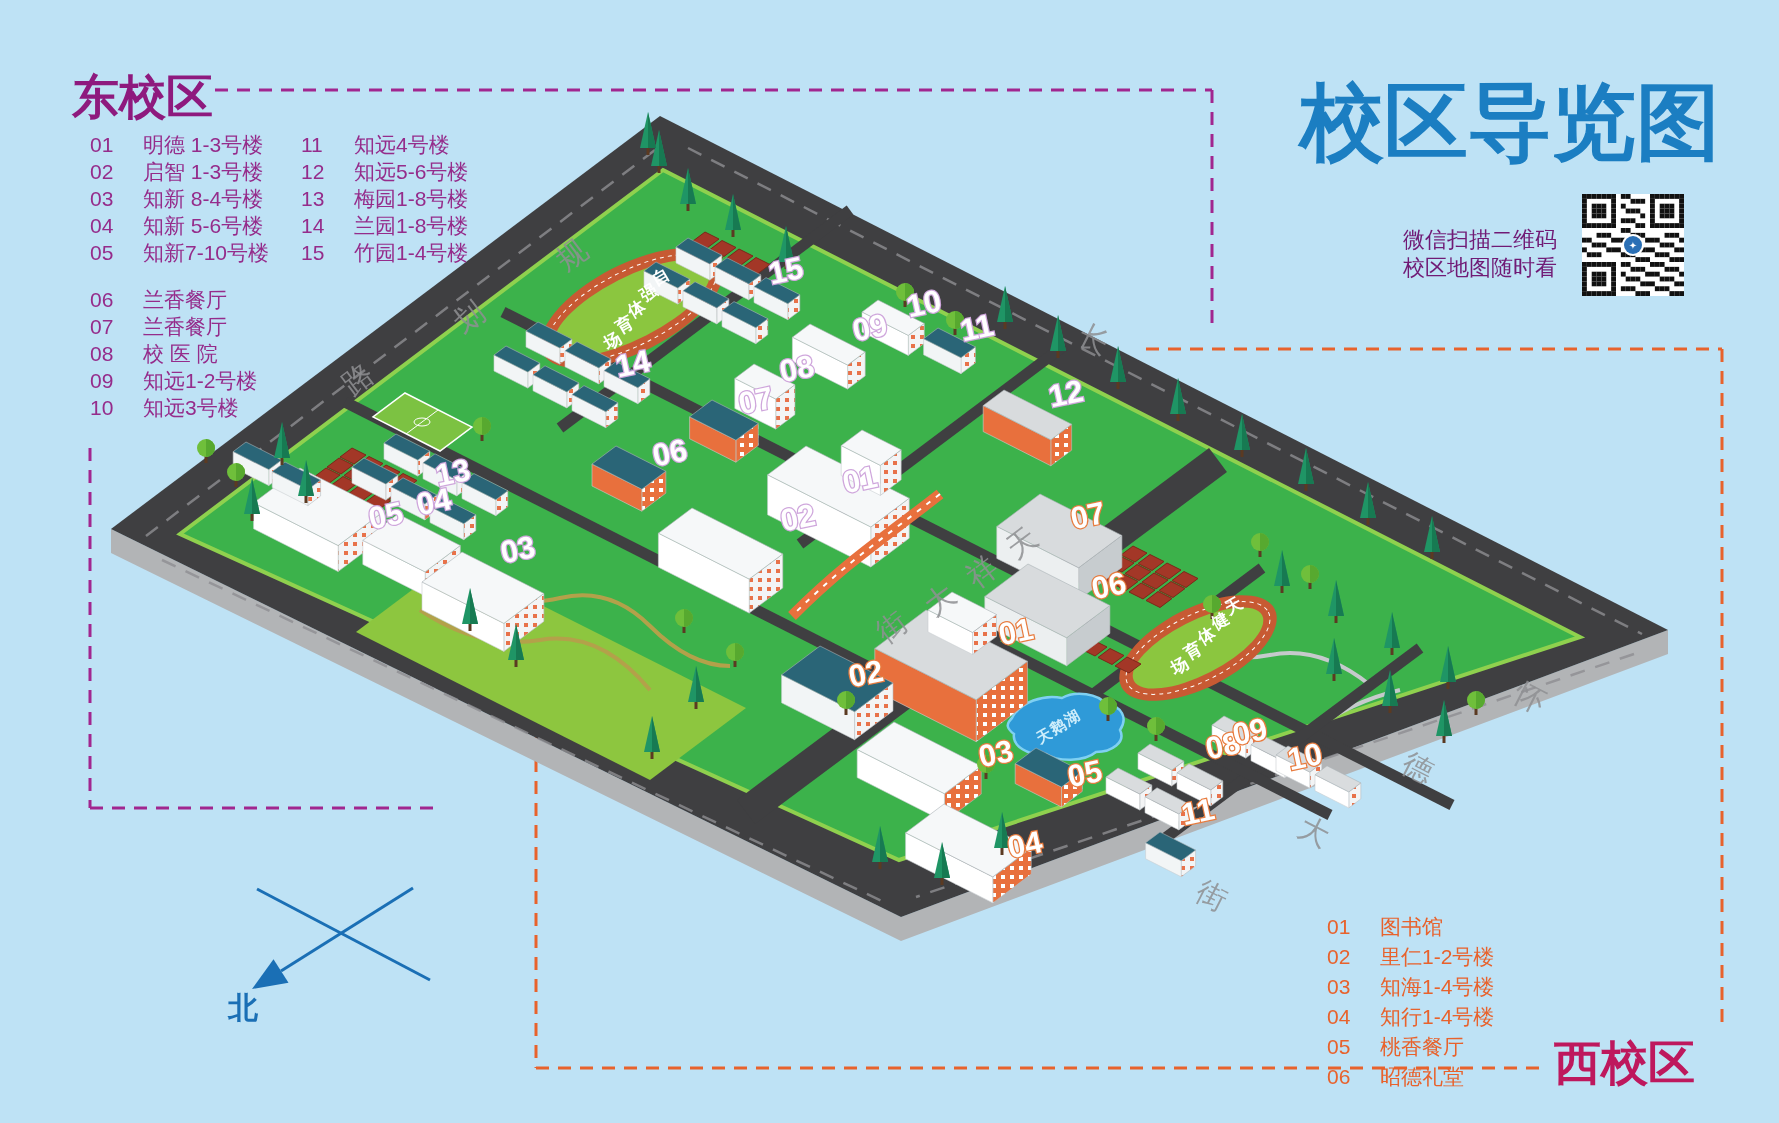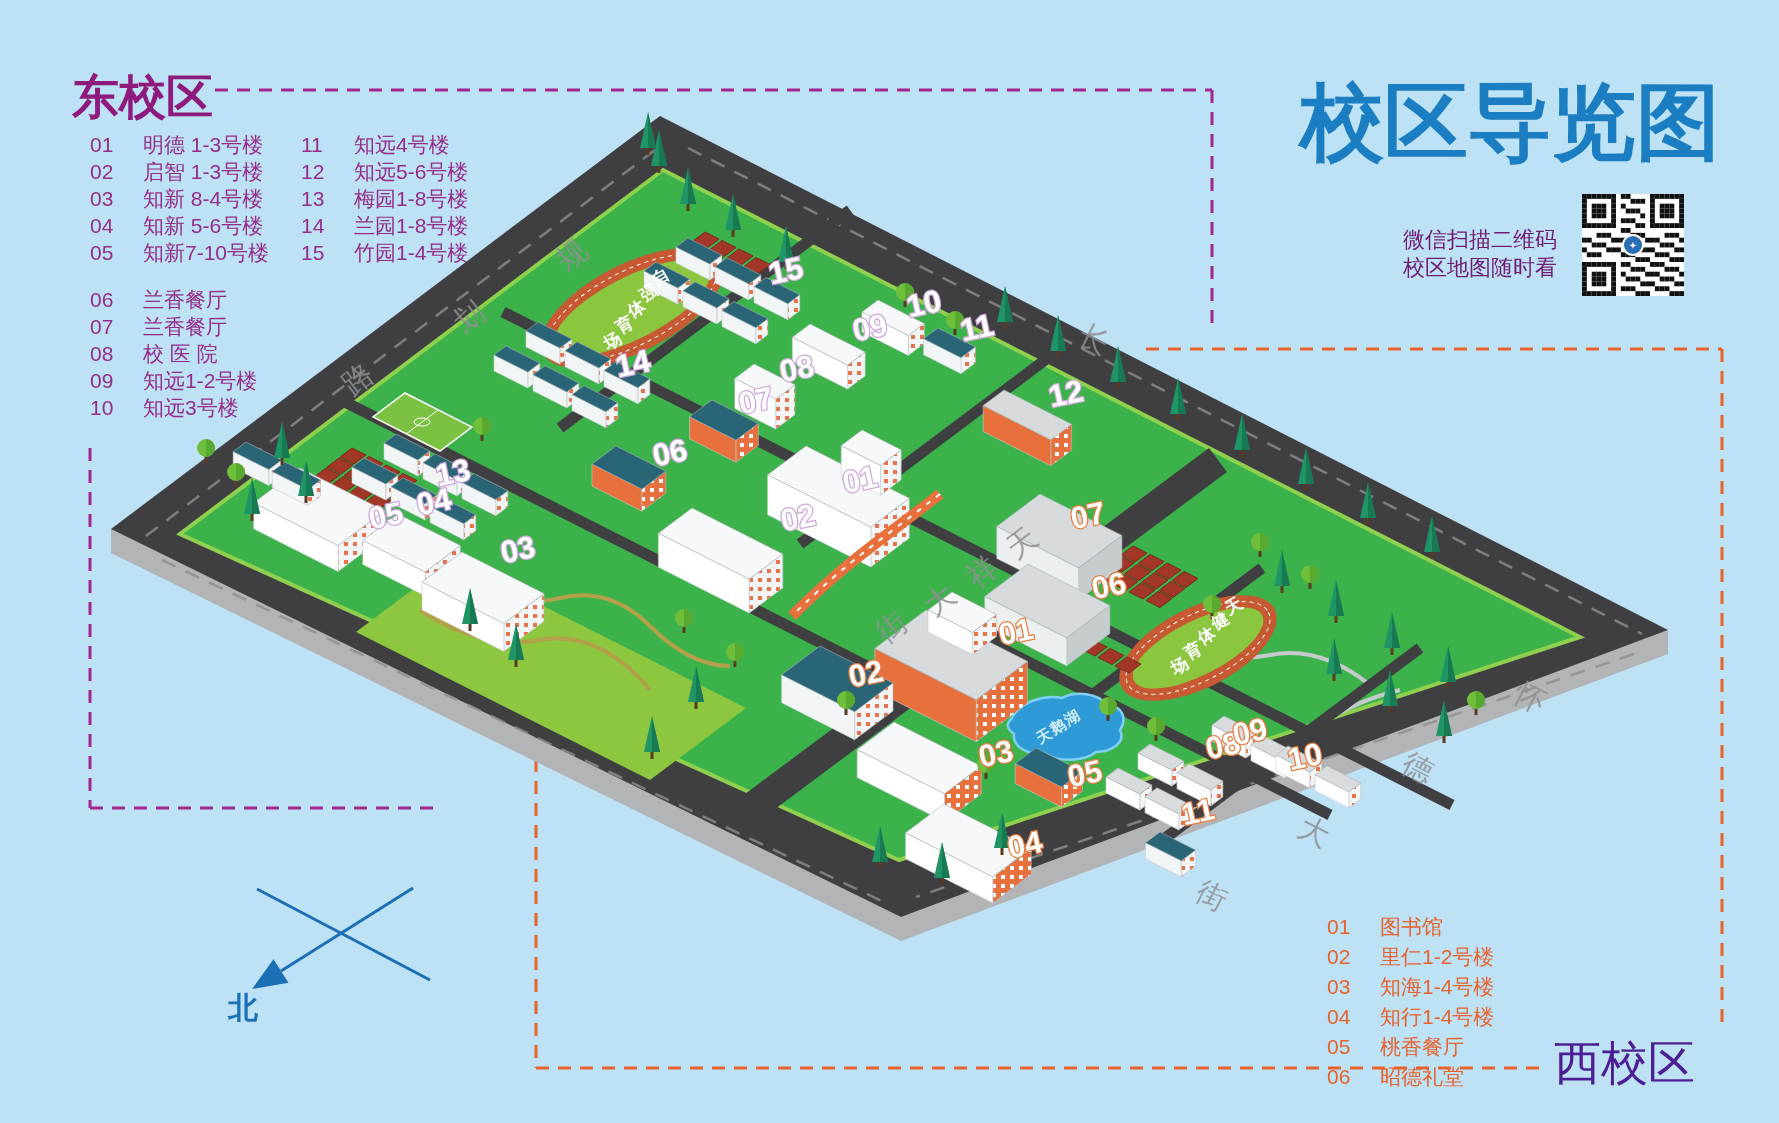--- a/index.html
+++ b/index.html
@@ -5,21 +5,21 @@
   html,body{margin:0;padding:0;}
   .stage{position:relative;width:1779px;height:1123px;overflow:hidden;
          background:#bee2f5;font-family:"Liberation Sans","DejaVu Sans",sans-serif;}
   #map-svg{position:absolute;left:0;top:0;}
   .page-title{position:absolute;left:1300px;top:66px;width:380px;font-size:84px;font-weight:900;
               color:#1b7ec2;letter-spacing:0px;white-space:nowrap;}
   .qr-note{position:absolute;left:1395px;top:226px;width:170px;text-align:center;
            font-size:22px;line-height:28px;color:#701a75;}
   #qr-box{position:absolute;left:1582px;top:194px;width:102px;height:102px;background:#fff;}
   .legend-title-east{position:absolute;left:72px;top:66px;font-size:47px;font-weight:800;color:#8e1a7e;}
-  .legend-title-west{position:absolute;left:1554px;top:1032px;font-size:47px;font-weight:400;color:#4c1d95;}
+  .legend-title-west{position:absolute;left:1554px;top:1032px;font-size:47px;font-weight:700;color:#be185d;}
   .lcol{position:absolute;font-size:21px;}
   .east .lrow{color:#952c8b;height:27px;line-height:27px;}
   .west .lrow{color:#e8622c;height:30px;line-height:30px;}
   .lrow .ln{display:inline-block;width:53px;}
   .lrow.gap{margin-top:20px;}
   #east-col1{left:90px;top:131px;}
   #east-col2{left:301px;top:131px;}
   #west-col1{left:1327px;top:872px;margin-top:40px;}
   #west-col2{left:1505px;top:872px;}
   

